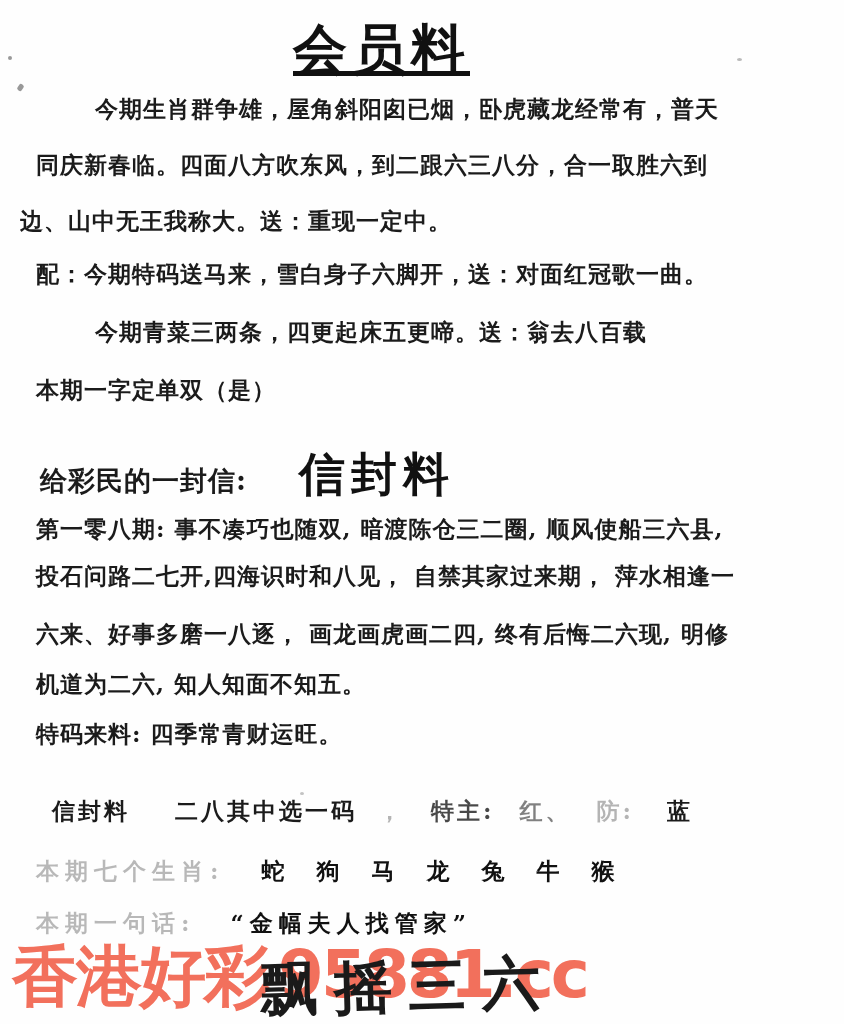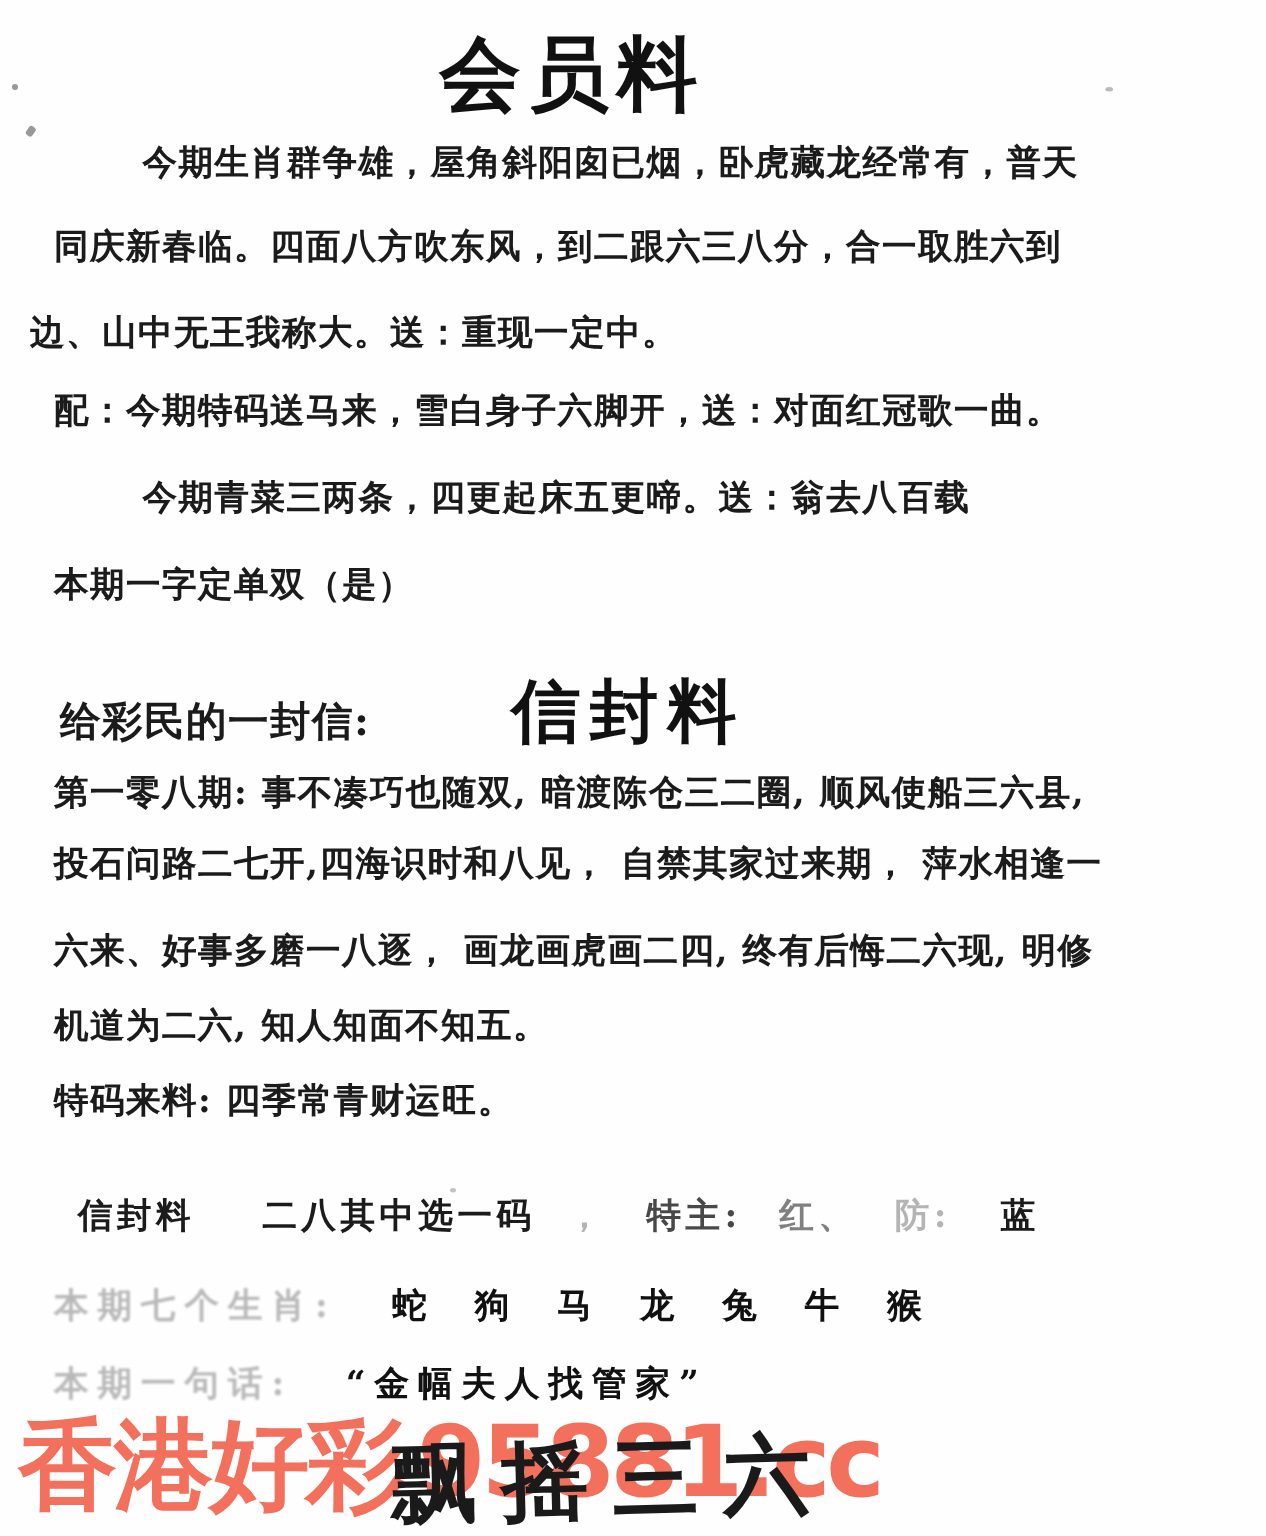--- a/index.html
+++ b/index.html
@@ -20,20 +20,21 @@
     letter-spacing:1px;
     color:#1b1b1b;
     font-weight:600;
   }
   .doc-title{
     position:absolute;
     font-size:54px;
     font-weight:bold;
     letter-spacing:5px;
     color:#111;
+    text-decoration:underline;
   }
   .heading-row{
     position:absolute;
     display:flex;
     align-items:baseline;
     white-space:nowrap;
   }
   .heading-label{font-size:27px;font-weight:600;letter-spacing:1px;}
   .heading-big{font-size:46px;font-weight:bold;letter-spacing:6px;margin-left:52px;color:#111;}
   .seg{display:inline-block;}
@@ -90,21 +91,21 @@
 
   <div class="doc-title" style="left:293px;top:14px;">会员料</div>
 
   <div class="line" style="left:95px;top:96px;">今期生肖群争雄，屋角斜阳囱已烟，卧虎藏龙经常有，普天</div>
   <div class="line" style="left:36px;top:152px;">同庆新春临。四面八方吹东风，到二跟六三八分，合一取胜六到</div>
   <div class="line" style="left:20px;top:209px;font-family:Liberation Serif, serif;">边、山中无王我称大。送：重现一定中。</div>
   <div class="line" style="left:36px;top:261px;">配：今期特码送马来，雪白身子六脚开，送：对面红冠歌一曲。</div>
   <div class="line" style="left:95px;top:319px;">今期青菜三两条，四更起床五更啼。送：翁去八百载</div>
   <div class="line" style="left:36px;top:377px;">本期一字定单双（是）</div>
 
-  <div class="heading-row" style="left:40px;top:444px;gap:42px;">
+  <div class="heading-row" style="left:40px;top:444px;">
     <span class="heading-label">给彩民的一封信:</span>
     <span class="heading-big">信封料</span>
   </div>
 
   <div class="line" style="left:36px;top:516px;">第一零八期: 事不凑巧也随双, 暗渡陈仓三二圈, 顺风使船三六县,</div>
   <div class="line" style="left:36px;top:563px;">投石问路二七开,四海识时和八见， 自禁其家过来期， 萍水相逢一</div>
   <div class="line" style="left:36px;top:621px;text-align:center;">六来、好事多磨一八逐， 画龙画虎画二四, 终有后悔二六现, 明修</div>
   <div class="line" style="left:36px;top:671px;">机道为二六, 知人知面不知五。</div>
   <div class="line" style="left:36px;top:721px;text-align:center;">特码来料: 四季常青财运旺。</div>
 

